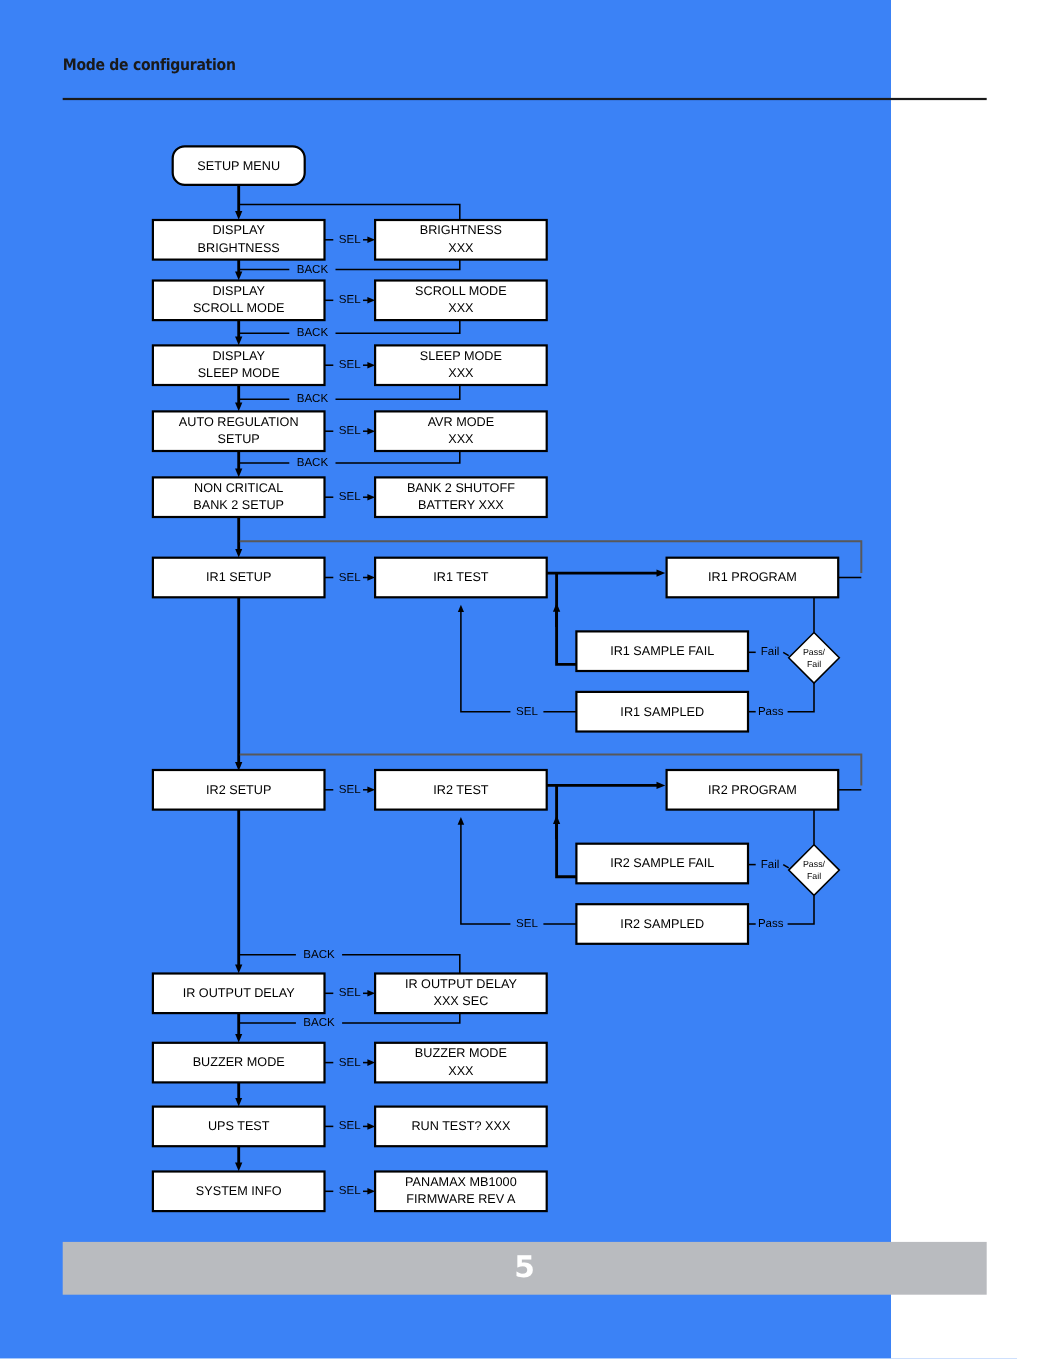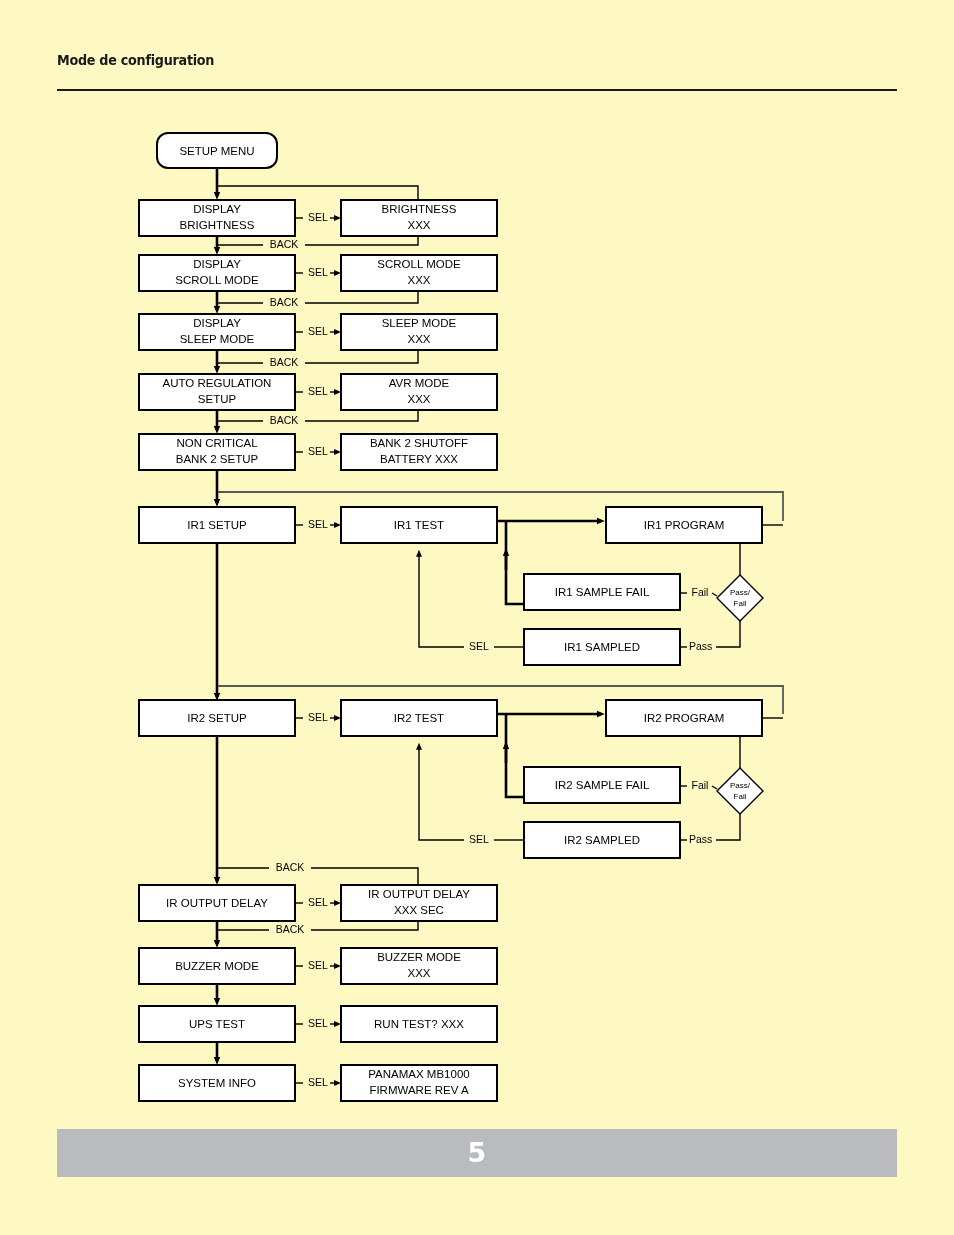--- a/index.html
+++ b/index.html
@@ -10,23 +10,23 @@
   body {
     width: 954px;
     height: 1235px;
     position: relative;
     font-family: "Liberation Sans", sans-serif;
     overflow: hidden;
   }
   #page {
     position: absolute;
     left: 0; top: 0;
-    width: 954px;
+    width: 810px;
     height: 1235px;
-    background: #fef9c3;
+    background: #3b82f6;
   }
   #header-title {
     position: absolute;
     left: 57px;
     top: 52px;
     font-family: "DejaVu Sans", sans-serif;
     font-size: 14.5px;
     font-weight: bold;
     letter-spacing: -0.3px;
     color: #1a1a1a;

